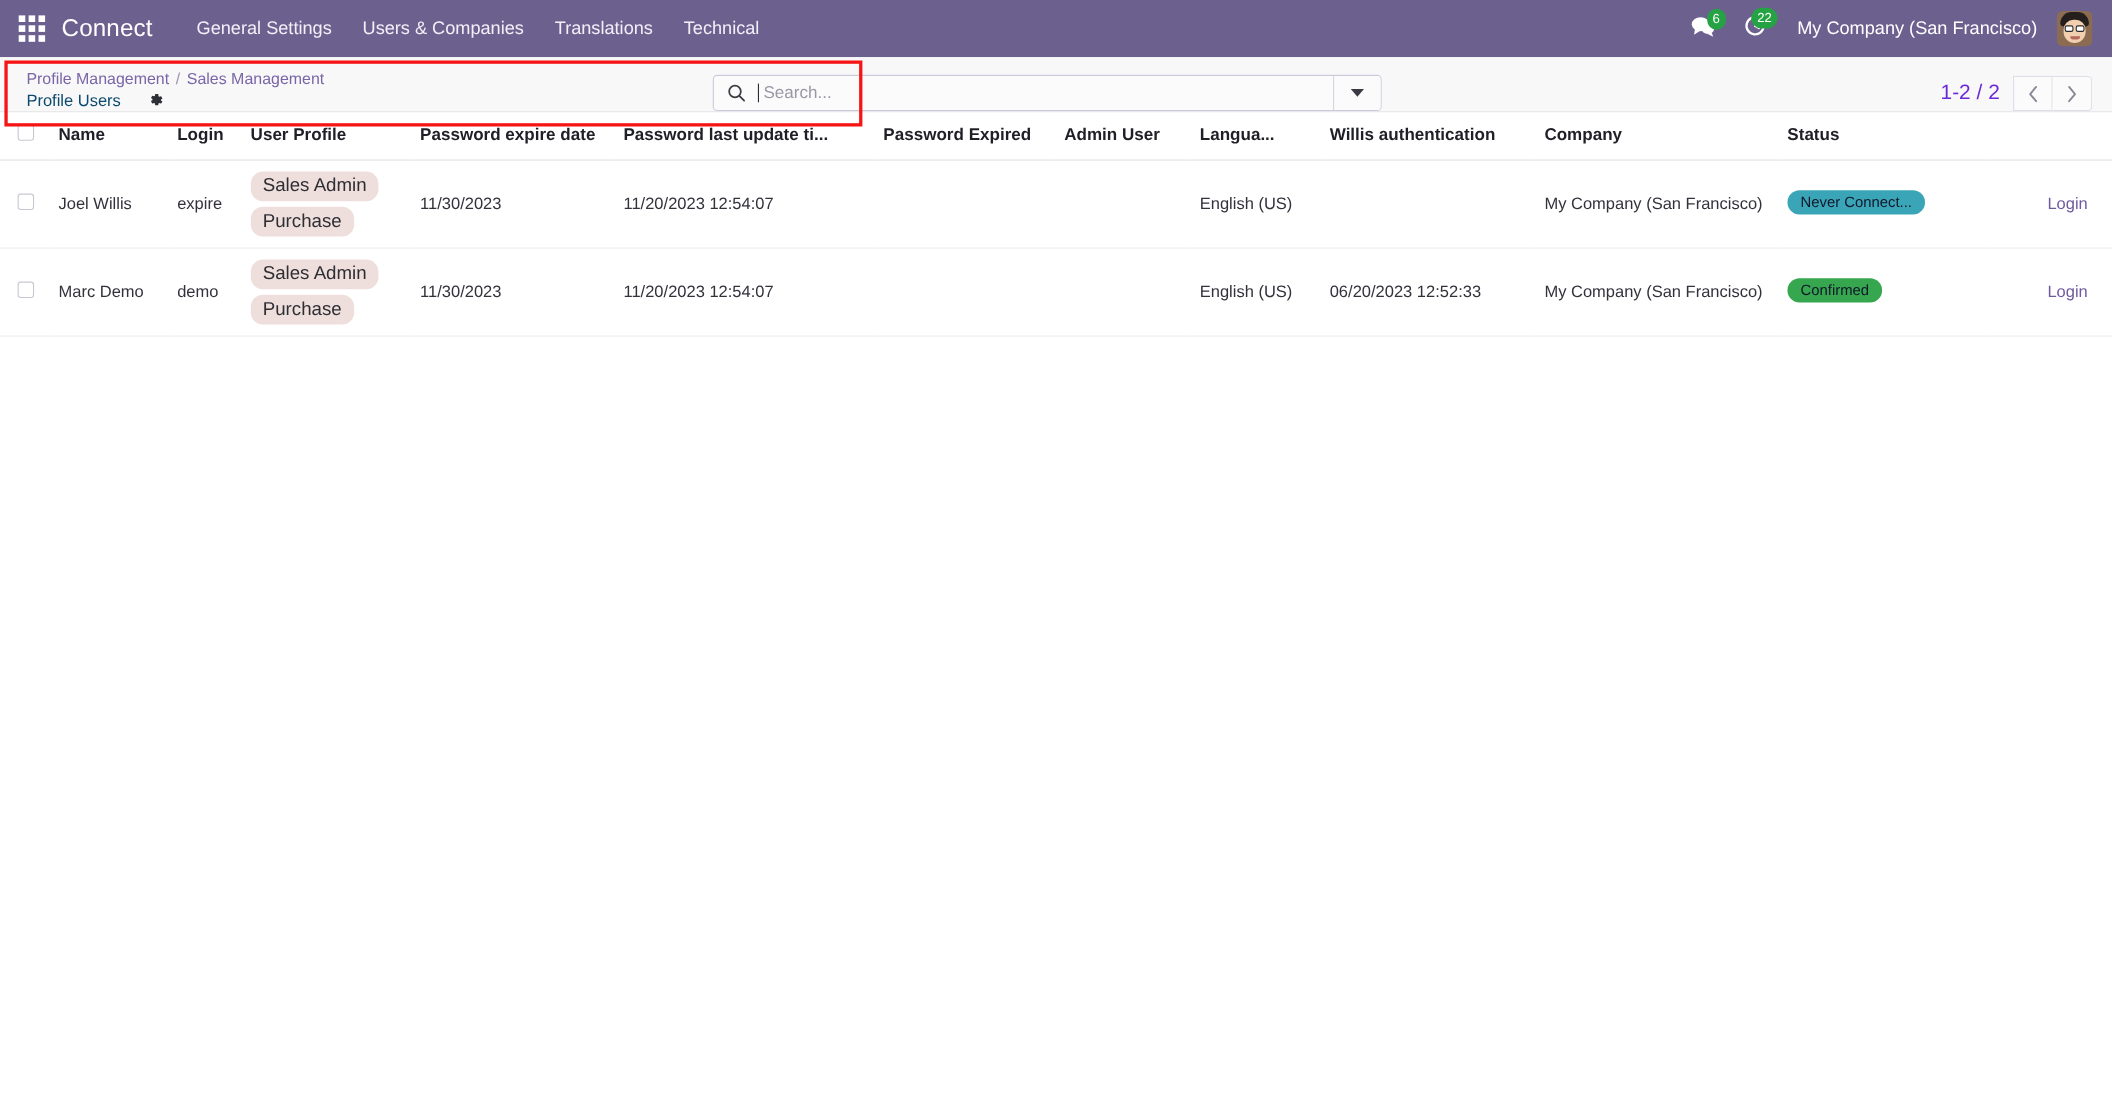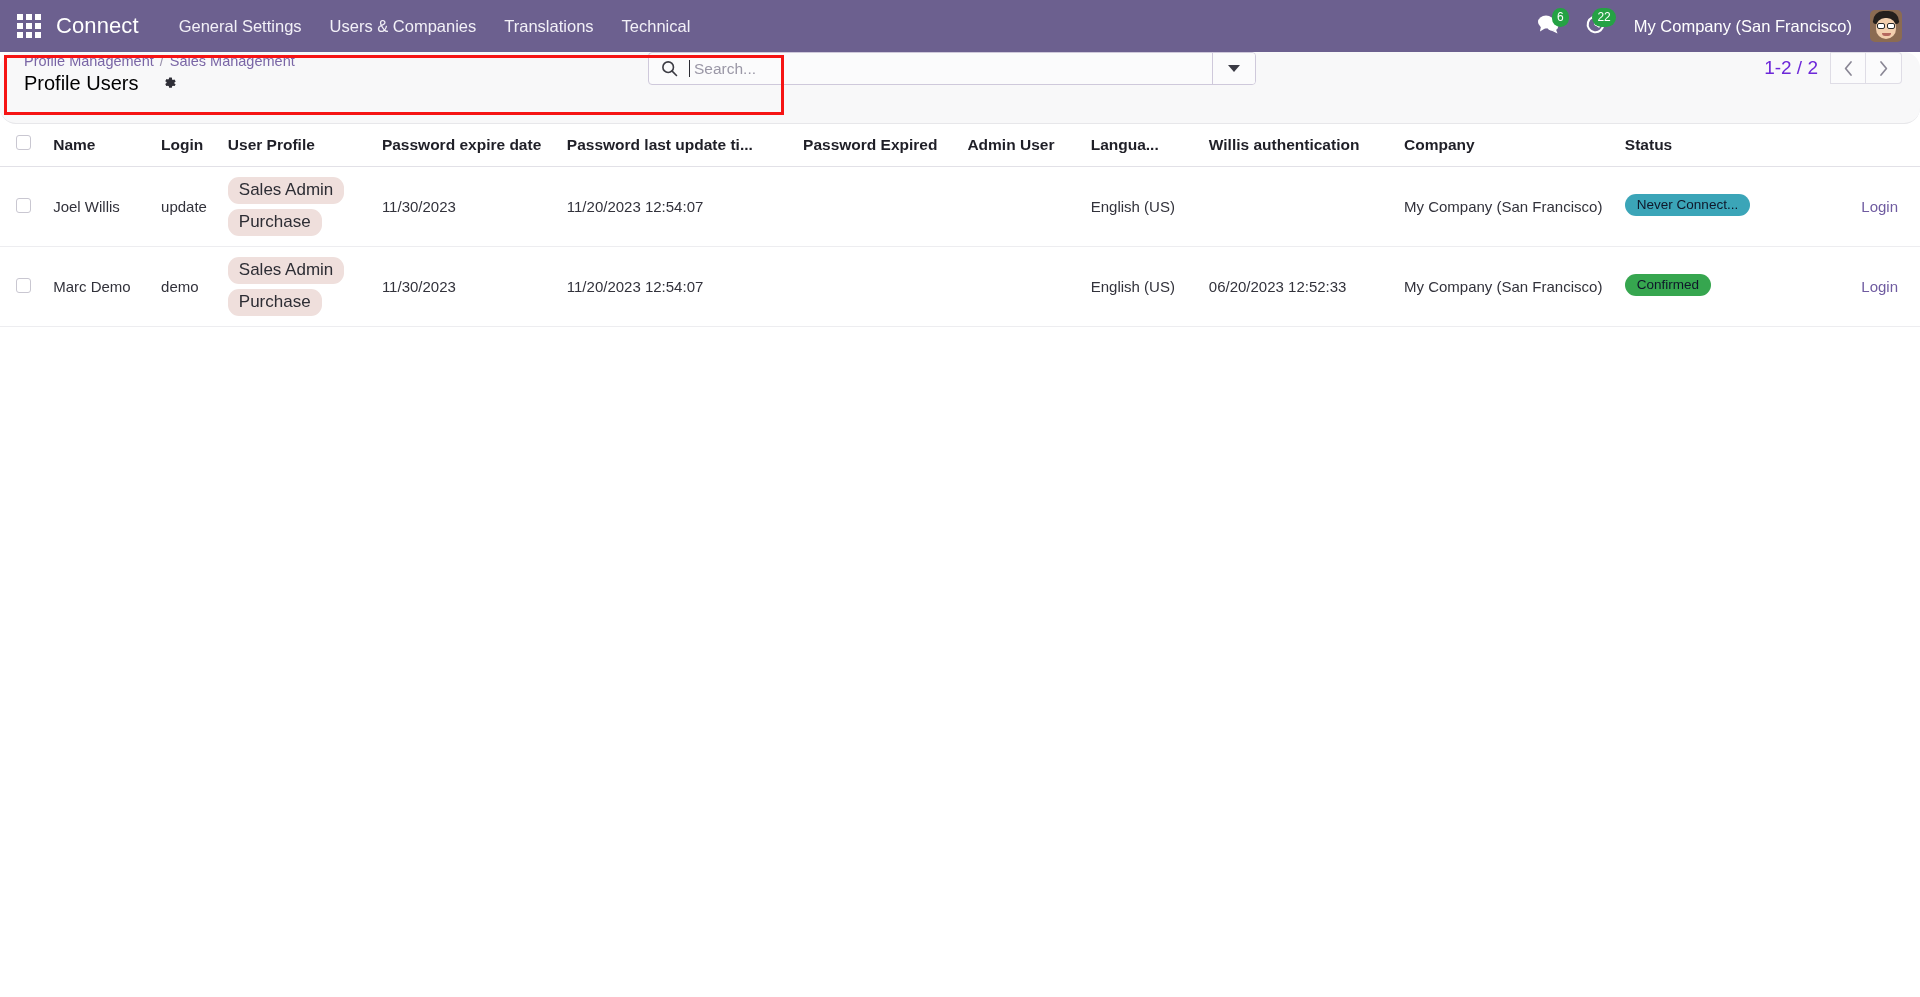--- a/index.html
+++ b/index.html
@@ -97,42 +97,41 @@
     flex: 0 0 auto;
   }
   .avatar .hair { position:absolute; left:3px; top:1px; width:26px; height:13px; background:#241f1c; border-radius: 11px 11px 3px 3px; }
   .avatar .face { position:absolute; left:6px; top:8px; width:20px; height:21px; background:#f2cfae; border-radius: 9px 9px 10px 10px; }
   .avatar .glass-l { position:absolute; left:7px; top:13px; width:8px; height:6px; border:1.4px solid #2a2a2a; border-radius:2px; background:#fff; }
   .avatar .glass-r { position:absolute; left:17px; top:13px; width:8px; height:6px; border:1.4px solid #2a2a2a; border-radius:2px; background:#fff; }
   .avatar .mouth { position:absolute; left:12px; top:23px; width:9px; height:3px; background:#b5685f; border-radius: 0 0 5px 5px; }
 
   
   .control-panel {
-    height: 72px;
+    height: 50px;
     background: #f8f8f9;
     border-bottom: 1px solid #e7e7ea;
     display: flex;
-    align-items: flex-start;
+    align-items: flex-end;
     position: relative;
     padding: 0 18px;
-    border-radius: 16px;
   }
   .breadcrumb-area {
     display: flex;
     flex-direction: column;
     justify-content: center;
     padding-left: 6px;
     line-height: 1.28;
   }
   .bc-line1 { font-size: 14.5px; white-space: nowrap; }
   .bc-link { color: #7a66a6; cursor: pointer; }
   .bc-sep { color: #9b93ad; margin: 0 6px; }
   .bc-line2 {
-    font-size: 20px;
-    color: #000000;
+    font-size: 15px;
+    color: #0c4a6e;
     display: flex;
     align-items: center;
     gap: 25px;
     white-space: nowrap;
   }
   .cog-icon { color: #2f2f38; font-size: 13px; cursor: pointer; display:inline-flex; }
 
   
   .annotation-box {
     position: absolute;
@@ -427,21 +426,21 @@
         <th>Willis authentication</th>
         <th>Company</th>
         <th>Status</th>
         <th></th>
       </tr>
     </thead>
     <tbody id="list-body">
         <tr>
           <td class="col-check"><span class="cb"></span></td>
           <td>Joel Willis</td>
-          <td>update</td>
+          <td>expire</td>
           <td>
             <div class="tags">
               <span class="tag">Sales Admin</span>
               <span class="tag">Purchase</span>
             </div>
           </td>
           <td>11/30/2023</td>
           <td>11/20/2023 12:54:07</td>
           <td></td>
           <td></td>

